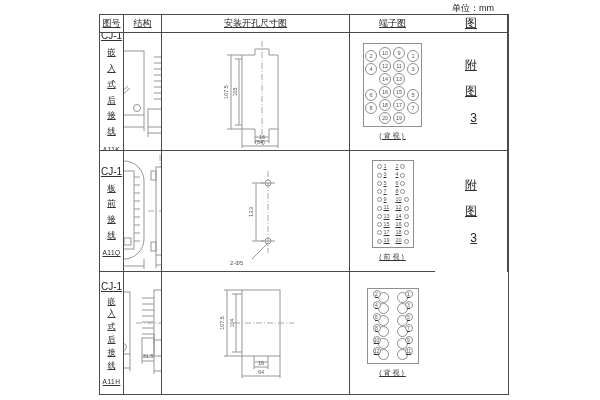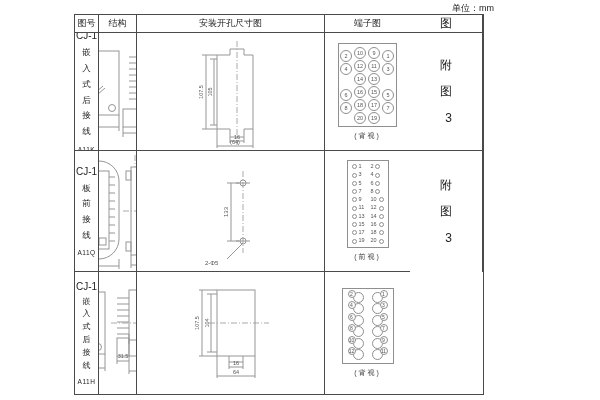--- a/index.html
+++ b/index.html
@@ -1,23 +1,23 @@
 <!DOCTYPE html>
 <html><head>
 <meta charset="utf-8">
 <style>
   html,body{margin:0;padding:0;background:#fff;}
   .page{position:relative;width:600px;height:400px;background:#fff;
         font-family:"Liberation Sans","DejaVu Sans",sans-serif;color:#333;overflow:hidden;}
   .unit-label{position:absolute;top:2px;left:420px;width:74px;text-align:right;
         font-size:9px;color:#222;}
-  .spec-table{position:absolute;left:74px;top:14px;width:408px;height:379px;
+  .spec-table{position:absolute;left:99px;top:14px;width:408px;height:379px;
         border:1px solid #4a4a4a;display:grid;
         grid-template-columns:24px 38px 188px 85px 1fr;
-        grid-template-rows:18px 118px 121px 1fr;}
+        grid-template-rows:18px 118px 121px 1fr;text-decoration:underline;}
   .cell{border-right:1px solid #4a4a4a;border-bottom:1px solid #4a4a4a;
         display:flex;flex-direction:column;align-items:center;justify-content:center;
         overflow:hidden;box-sizing:border-box;}
   .col-last{border-right:none;}
   .row-last{border-bottom:none;}
   .hdr{font-size:9px;color:#222;white-space:nowrap;}
   .vtext{width:1em;font-size:12px;line-height:2.2;text-align:right;word-break:break-all;color:#222;}
   .struct-prefix{font-size:10px;color:#222;margin-bottom:4px;white-space:nowrap;}
   .struct-name{width:1em;font-size:8.5px;line-height:1.85;text-align:center;word-break:break-all;color:#222;}
   .struct-model{font-size:6.5px;color:#222;margin-top:6px;letter-spacing:.5px;}

